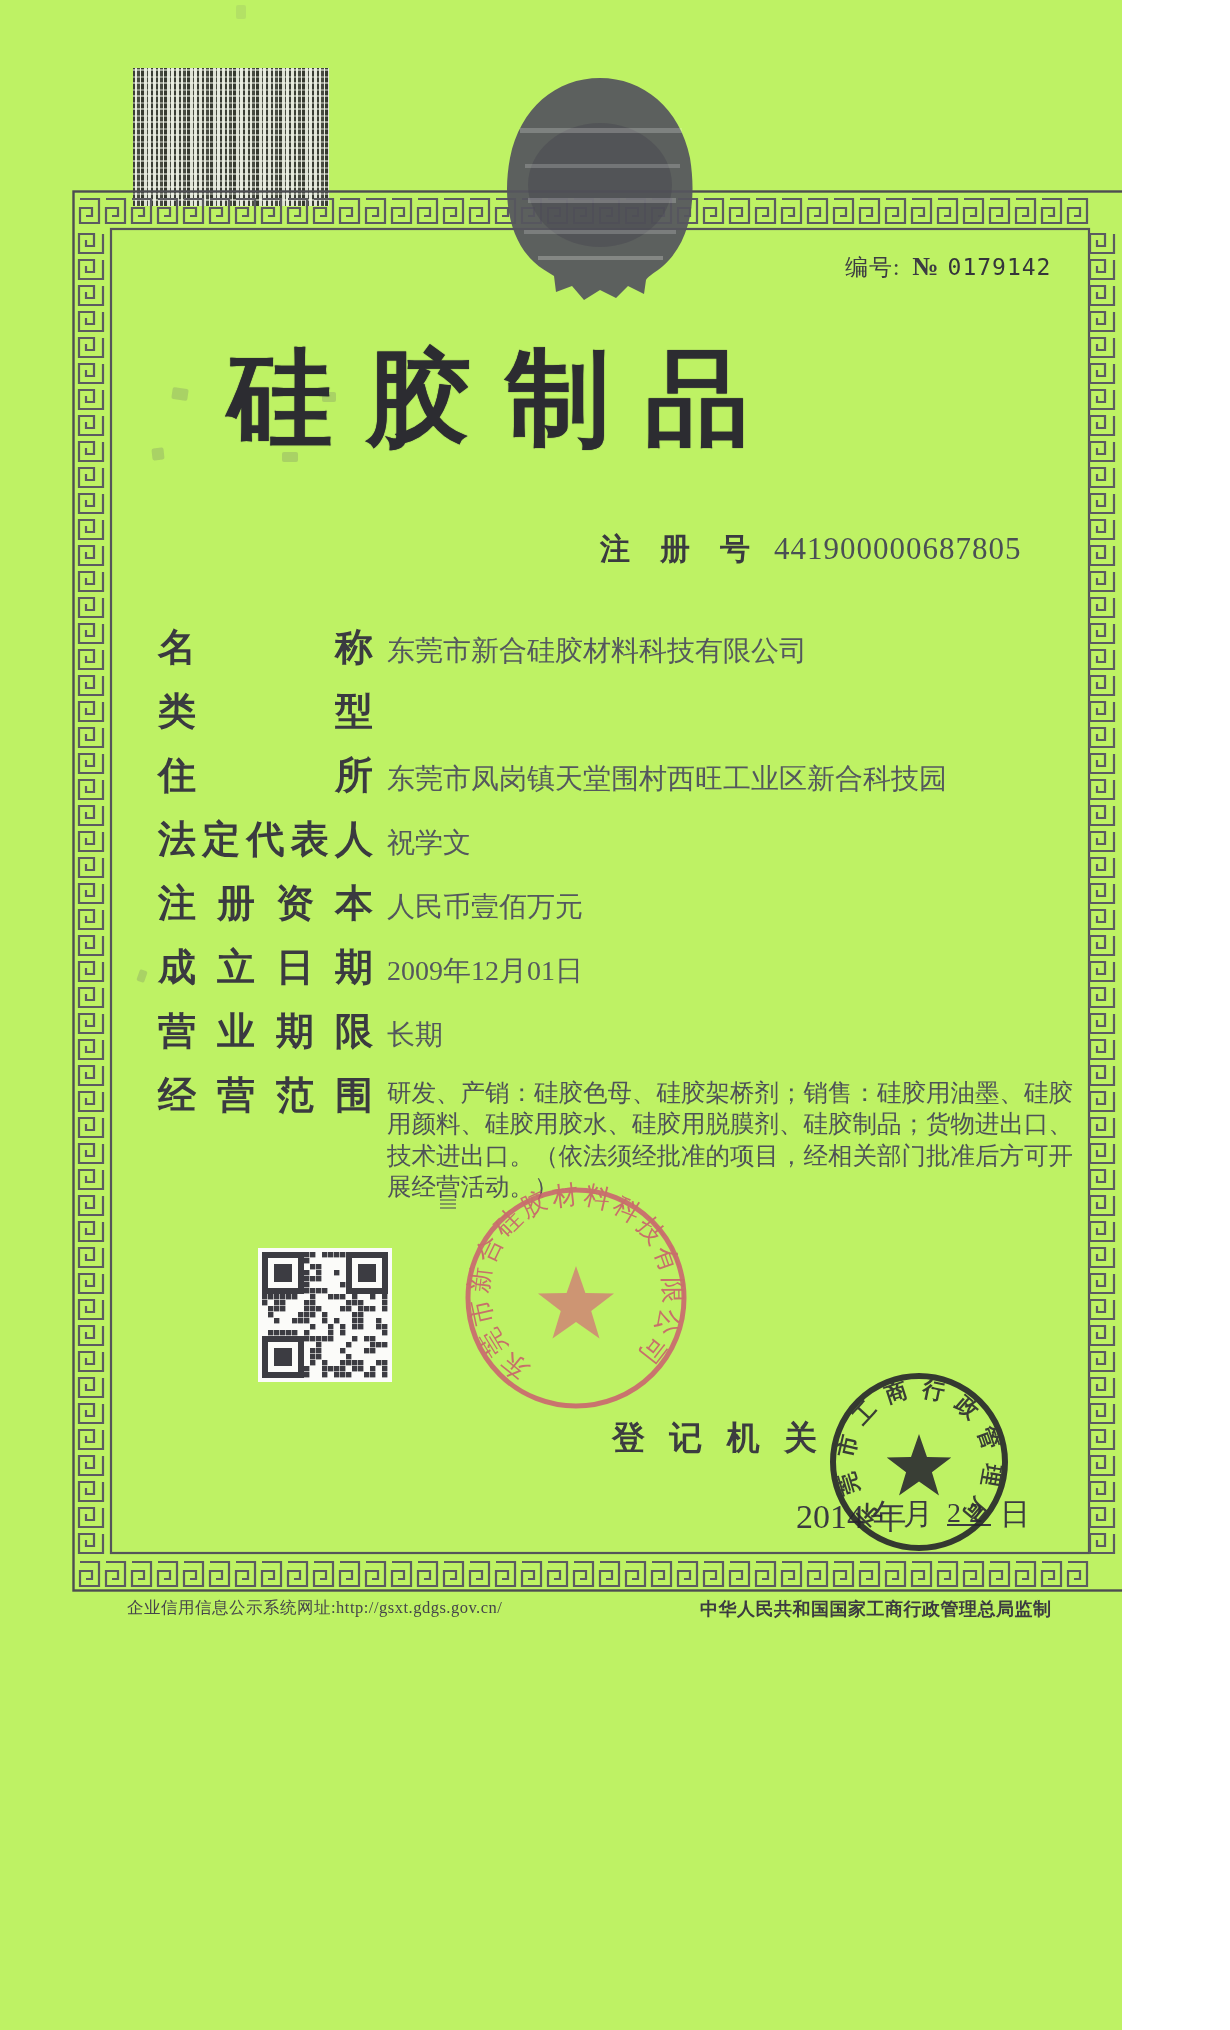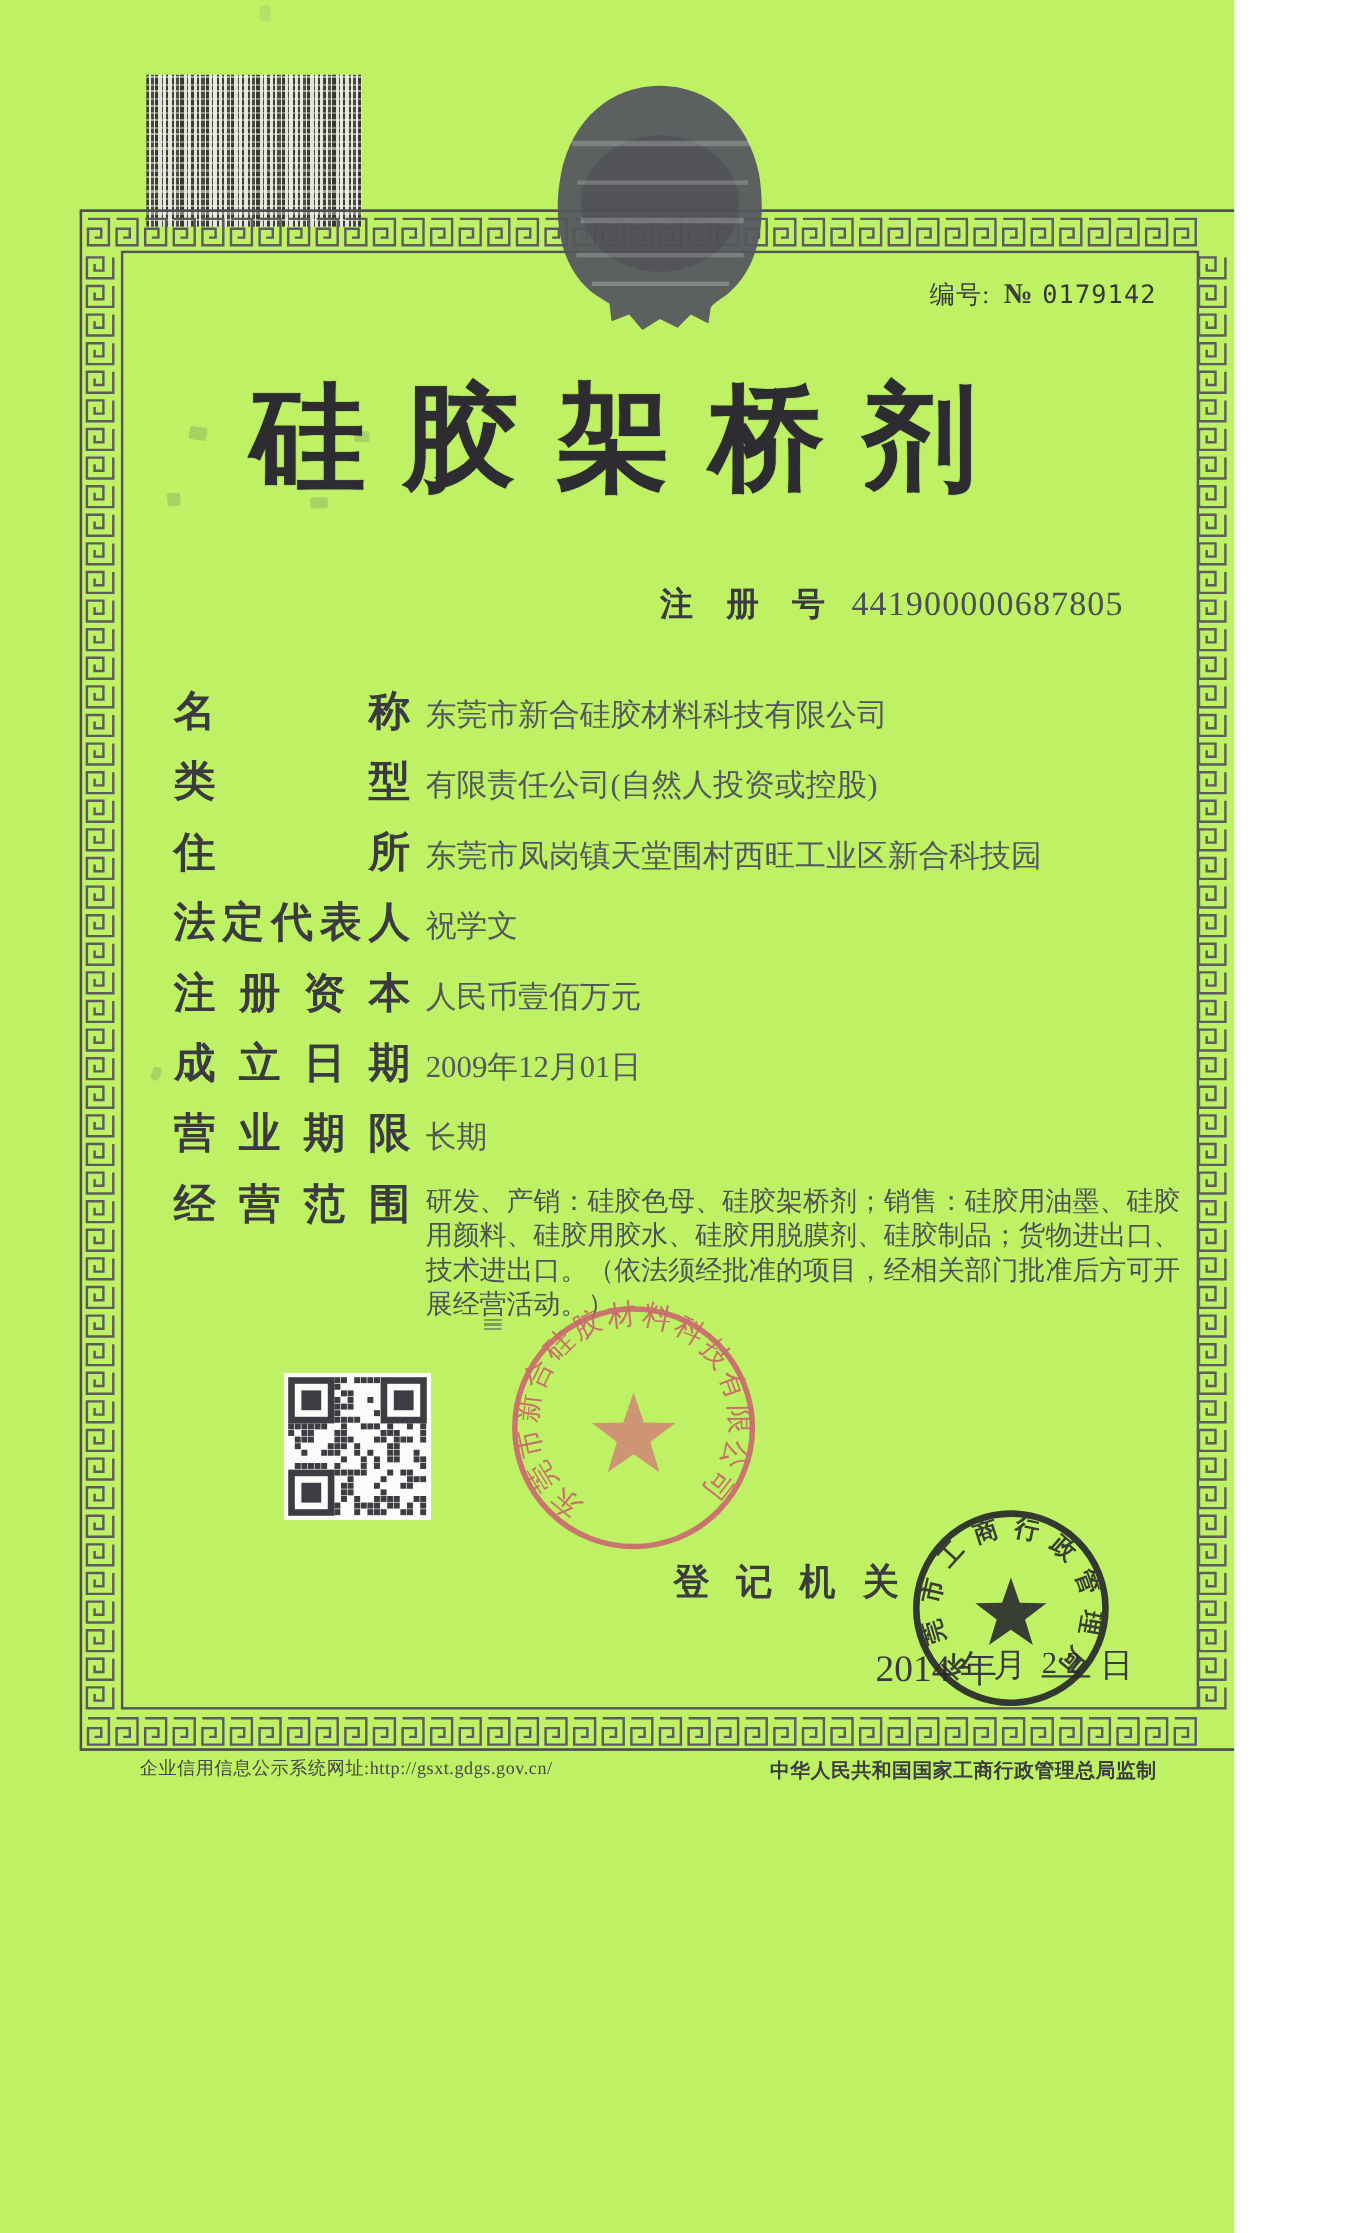--- a/index.html
+++ b/index.html
@@ -269,21 +269,21 @@
         <use href="#mg" transform="translate(1048,1316) rotate(90)"></use>
         <use href="#mg" transform="translate(37,1342) rotate(90)"></use>
         <use href="#mg" transform="translate(1048,1342) rotate(90)"></use>
       </g>
   </svg>
 
   <div class="serial">
     <span>编号:</span><span class="no-sign">№</span><span class="no-digits">0179142</span>
   </div>
 
-  <div class="title">硅胶架桥剂</div>
+  <div class="title">硅胶制品</div>
 
   <div class="ghost" style="left:172px;top:388px;width:16px;height:12px;transform:rotate(8deg)"></div>
   <div class="ghost" style="left:322px;top:392px;width:14px;height:10px"></div>
   <div class="ghost" style="left:152px;top:448px;width:12px;height:12px;transform:rotate(-6deg)"></div>
   <div class="ghost" style="left:282px;top:452px;width:16px;height:10px"></div>
   <div class="ghost" style="left:236px;top:5px;width:10px;height:14px;opacity:.5"></div>
   <div class="ghost" style="left:138px;top:970px;width:8px;height:12px;transform:rotate(20deg)"></div>
 
   <div class="regrow">
     <div class="reglabel jlabel">
@@ -302,21 +302,20 @@
           <span>称</span>
         </div>
         <div class="fvalue">东莞市新合硅胶材料科技有限公司</div>
       </div>
 
       <div class="frow">
         <div class="flabel jlabel">
           <span>类</span>
           <span>型</span>
         </div>
-        <div class="fvalue">有限责任公司(自然人投资或控股)</div>
       </div>
 
       <div class="frow">
         <div class="flabel jlabel">
           <span>住</span>
           <span>所</span>
         </div>
         <div class="fvalue">东莞市凤岗镇天堂围村西旺工业区新合科技园</div>
       </div>
 

